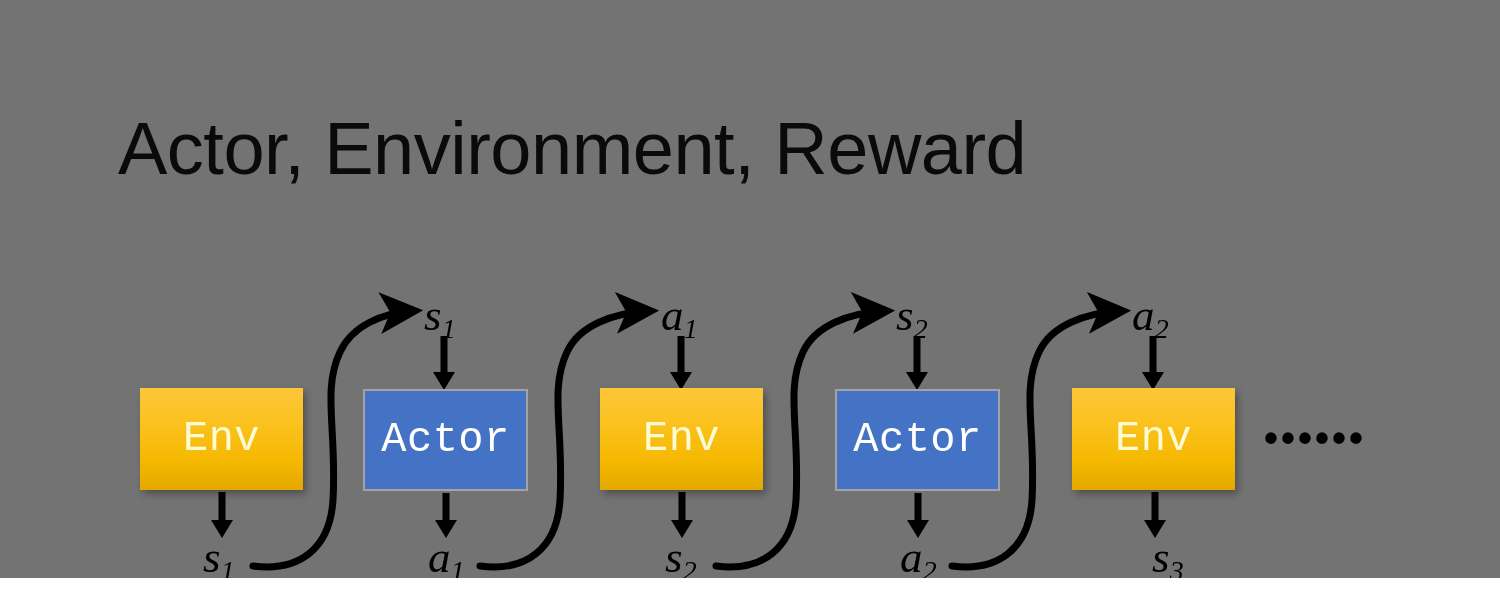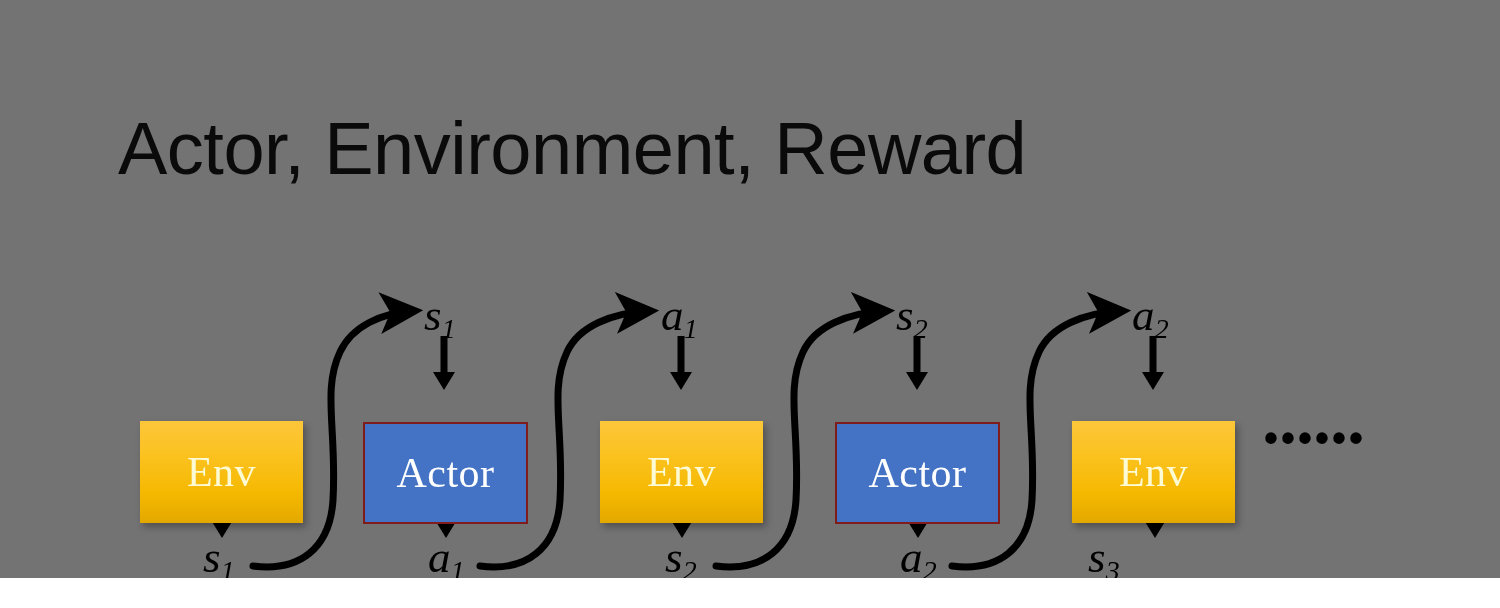--- a/index.html
+++ b/index.html
@@ -45,37 +45,36 @@
     width: 1500px;
     height: 608px;
     pointer-events: none;
   }
   .node {
     position: absolute;
     box-sizing: border-box;
     display: flex;
     align-items: center;
     justify-content: center;
-    font-family: Liberation Serif, serif;
+    font-family: Liberation Mono, monospace;
     font-weight: 300;
     font-size: 42px;
     line-height: 1;
     letter-spacing: 0.5px;
-    margin-top: 33px;
   }
   .node.env {
     background: linear-gradient(180deg, #fcc63a 0%, #fbc21f 34%, #f5b800 72%, #e3a800 100%);
     color: #fdfbd4;
     box-shadow: 3px 4px 7px rgba(0,0,0,0.30);
     border: none;
   }
   .node.actor {
     background: #4472c4;
     color: #ffffff;
-    border: 2px solid #7f1d1d;
+    border: 2px solid #a3a3a3;
     box-shadow: none;
   }
   
   .mlabel {
     position: absolute;
     font-family: "Liberation Serif", serif;
     font-style: italic;
     font-size: 45px;
     color: #000000;
     white-space: nowrap;
@@ -176,18 +175,18 @@
 
     <div class="mlabel" style="left:424px;  top:293px;"><span>s</span><sub>1</sub></div>
     <div class="mlabel" style="left:661px;  top:293px;"><span>a</span><sub>1</sub></div>
     <div class="mlabel" style="left:896px;  top:293px;"><span>s</span><sub>2</sub></div>
     <div class="mlabel" style="left:1132px; top:293px;"><span>a</span><sub>2</sub></div>
 
     <div class="mlabel" style="left:203px;  top:535px;"><span>s</span><sub>1</sub></div>
     <div class="mlabel" style="left:428px;  top:535px;"><span>a</span><sub>1</sub></div>
     <div class="mlabel" style="left:665px;  top:535px;"><span>s</span><sub>2</sub></div>
     <div class="mlabel" style="left:900px;  top:535px;"><span>a</span><sub>2</sub></div>
-    <div class="mlabel" style="left:1088px; top:535px;"><span>s</span><sub>3</sub></div>
+    <div class="mlabel" style="left:1152px; top:535px;"><span>s</span><sub>3</sub></div>
 
     <div id="ellipsis">••••••</div>
 
   </div>
 </div>
 
 </body></html>

